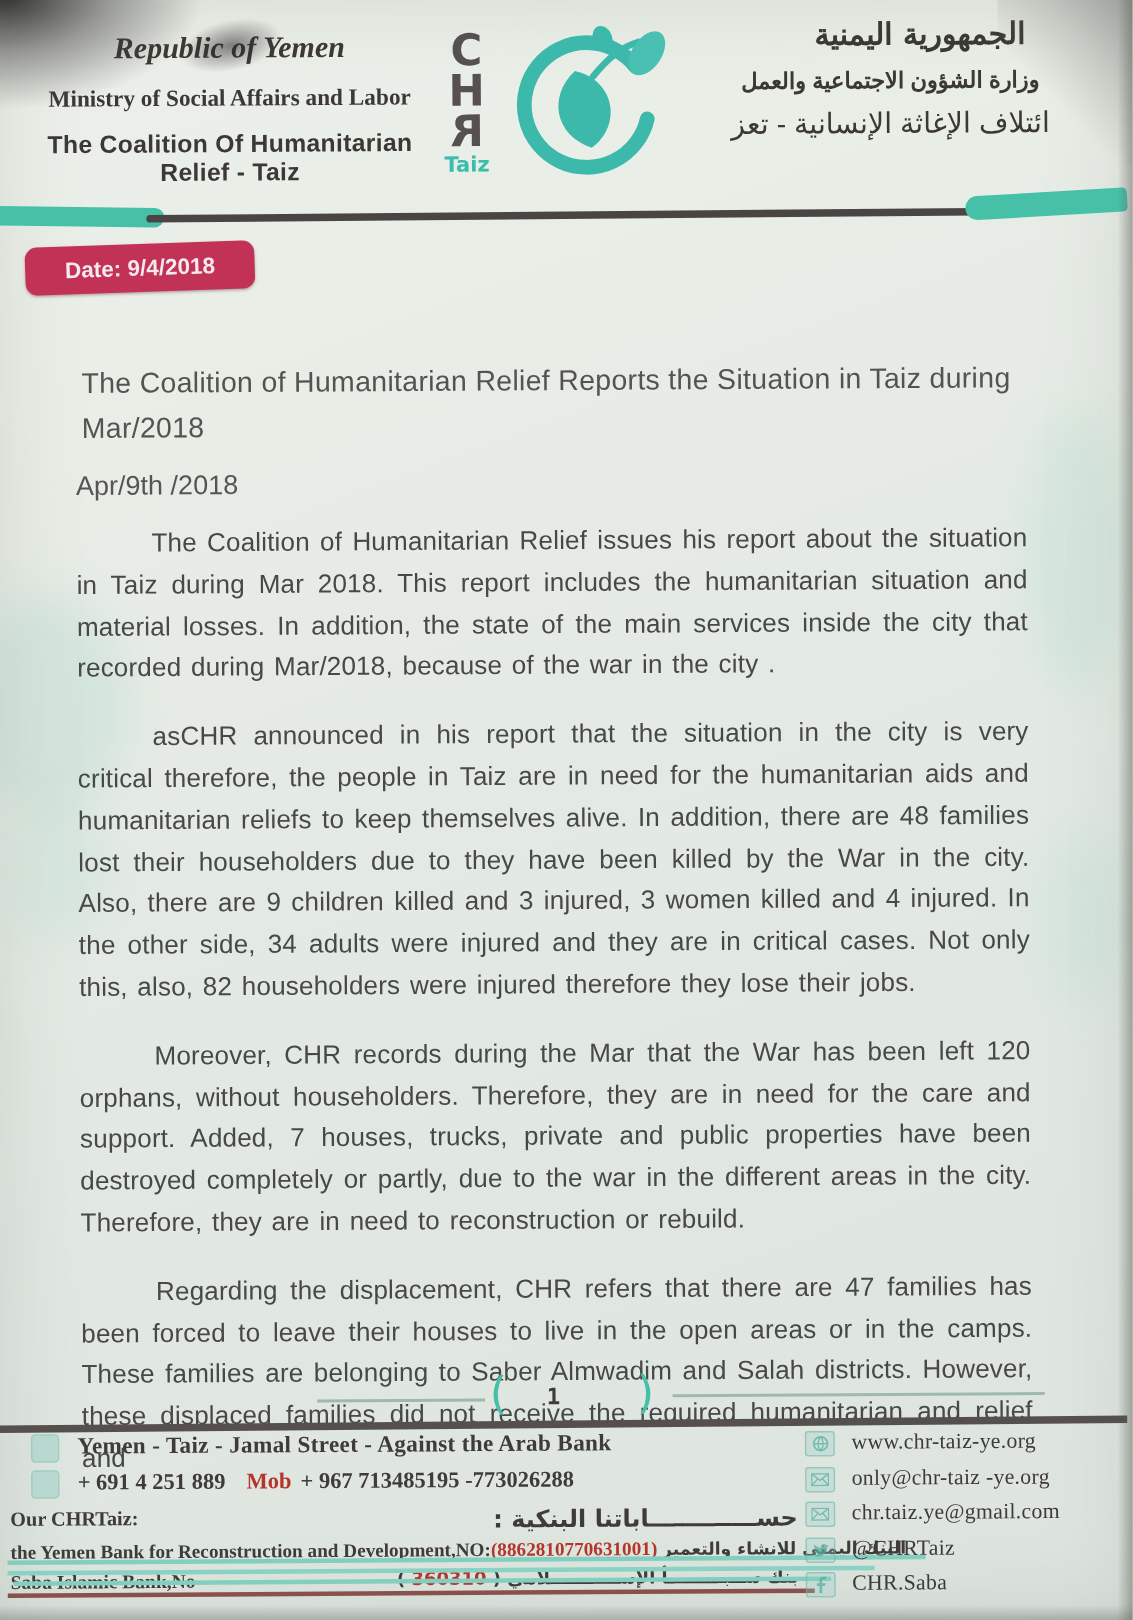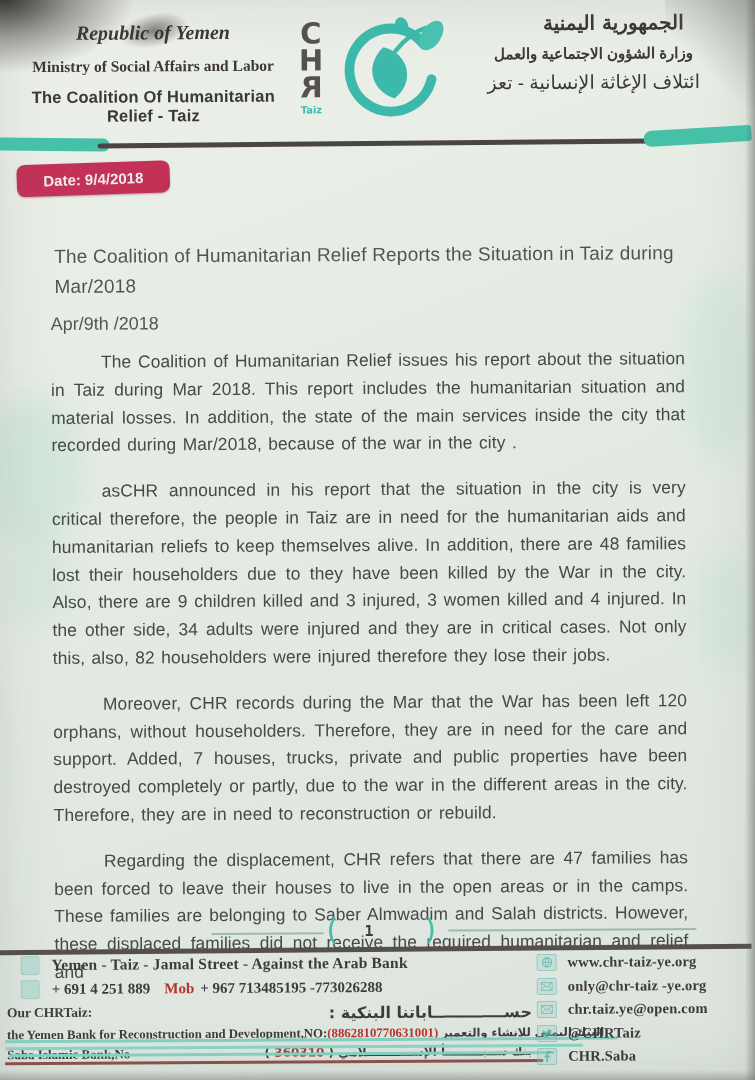--- a/index.html
+++ b/index.html
@@ -29,21 +29,21 @@
   
   .header{position:absolute;left:0;top:8px;width:755px;height:138px;}
   .h-left{position:absolute;left:22px;top:18px;width:280px;text-align:center;color:#3c3835;}
   .h-left .l1{font-family:"Liberation Serif",serif;font-style:italic;font-weight:bold;font-size:20px;}
   .h-left .l2{font-family:"Liberation Serif",serif;font-weight:bold;font-size:15.5px;margin-top:13px;}
   .h-left .l3{font-family:"Liberation Sans",sans-serif;font-weight:bold;font-size:16.5px;margin-top:12px;letter-spacing:0.2px;}
   .h-center{position:absolute;left:296px;top:12px;width:170px;height:125px;}
   .chr-letters{position:absolute;left:4px;top:6px;width:40px;text-align:center;color:#565150;
     font-family:"DejaVu Sans",sans-serif;font-weight:bold;font-size:29px;line-height:27px;}
   .chr-letters .mirror{display:inline-block;transform:scaleX(-1);}
-  .chr-taiz{font-size:10px;font-weight:bold;color:#3cbcac;line-height:18px;}
+  .chr-taiz{font-size:14px;font-weight:bold;color:#3cbcac;line-height:18px;}
   .logo-svg{position:absolute;left:44px;top:0;}
   .h-right{position:absolute;left:460px;top:10px;width:285px;text-align:center;direction:rtl;color:#3c3835;}
   .h-right .a1{font-family:"DejaVu Serif",serif;font-weight:bold;font-size:20px;padding-left:40px;}
   .h-right .a2{font-weight:bold;font-size:15px;margin-top:10px;}
   .h-right .a3{font-size:19px;margin-top:8px;}
 
   
   .rule-cap-l{position:absolute;left:0;top:142px;width:118px;height:13px;background:#46c1a8;
     border-radius:0 7px 7px 0;transform:rotate(1deg);}
   .rule-bar{position:absolute;left:106px;top:147px;width:556px;height:5px;background:#4a4442;
@@ -99,21 +99,21 @@
   .stack.s2{top:1051px;width:578px;height:2.6px;background:#8ad2c3;}
   .stack.s3{top:1058px;width:545px;height:2.6px;background:#82cfc0;left:12px;}
   .stack.s4{top:1066px;width:538px;height:3px;background:#8a504c;}
 
   .f-right{position:absolute;left:540px;top:962px;width:212px;}
   .fr-row{display:flex;align-items:center;margin-bottom:8.5px;height:15px;}
   .fr-ic{width:18px;height:15px;margin-right:11px;border-radius:2px;flex:0 0 18px;
     background:rgba(150,205,198,0.30);border:1px solid rgba(105,175,165,0.5);
     display:flex;align-items:center;justify-content:center;}
   .fr-ic svg{opacity:0.65;}
-  .fr-txt{font-family:"Liberation Serif",serif;font-weight:bold;font-size:14.5px;color:#3e3a39;letter-spacing:0.2px;text-align:right;}
+  .fr-txt{font-family:"Liberation Serif",serif;font-weight:normal;font-size:14.5px;color:#3e3a39;letter-spacing:0.2px;text-align:right;}
 </style>
 </head>
 <body>
 
 <div class="photo">
   <div class="paper">
 
     <div class="blob b1"></div>
     <div class="blob b2"></div>
     <div class="blob b3"></div>
@@ -218,21 +218,21 @@
         </span>
         <span class="fr-txt">only@chr-taiz -ye.org</span>
       </div>
       <div class="fr-row">
         <span class="fr-ic">
           <svg width="12" height="9" viewBox="0 0 14 10">
               <rect x="0.5" y="0.5" width="13" height="9" fill="none" stroke="#4aa79c"></rect>
               <path d="M0.5 0.5 L7 5.5 L13.5 0.5 M0.5 9.5 L5 4.5 M13.5 9.5 L9 4.5" fill="none" stroke="#4aa79c"></path>
             </svg>
         </span>
-        <span class="fr-txt">chr.taiz.ye@open.com</span>
+        <span class="fr-txt">chr.taiz.ye@gmail.com</span>
       </div>
       <div class="fr-row">
         <span class="fr-ic">
           <svg width="11" height="10" viewBox="0 0 12 10">
               <path d="M11 1.5c-.4.3-.9.4-1.3.5C9.2 1.4 8.6 1 7.9 1 6.6 1 5.6 2 5.6 3.3v.5C3.8 3.7 2.2 2.8 1.1 1.4c-.6 1.1-.3 2.4.7 3.1-.4 0-.7-.1-1-.3 0 1.1.8 2.1 1.9 2.3-.3.1-.7.1-1 0 .3.9 1.1 1.6 2.1 1.6-1 .8-2.2 1.1-3.4 1 1 .7 2.3 1 3.5 1 4.2 0 6.6-3.6 6.4-6.9.5-.3.8-.7 1.1-1.2-.4.2-.9.3-1.4.5z" fill="#4aa79c"></path>
             </svg>
         </span>
         <span class="fr-txt">@CHRTaiz</span>
       </div>
       <div class="fr-row">

